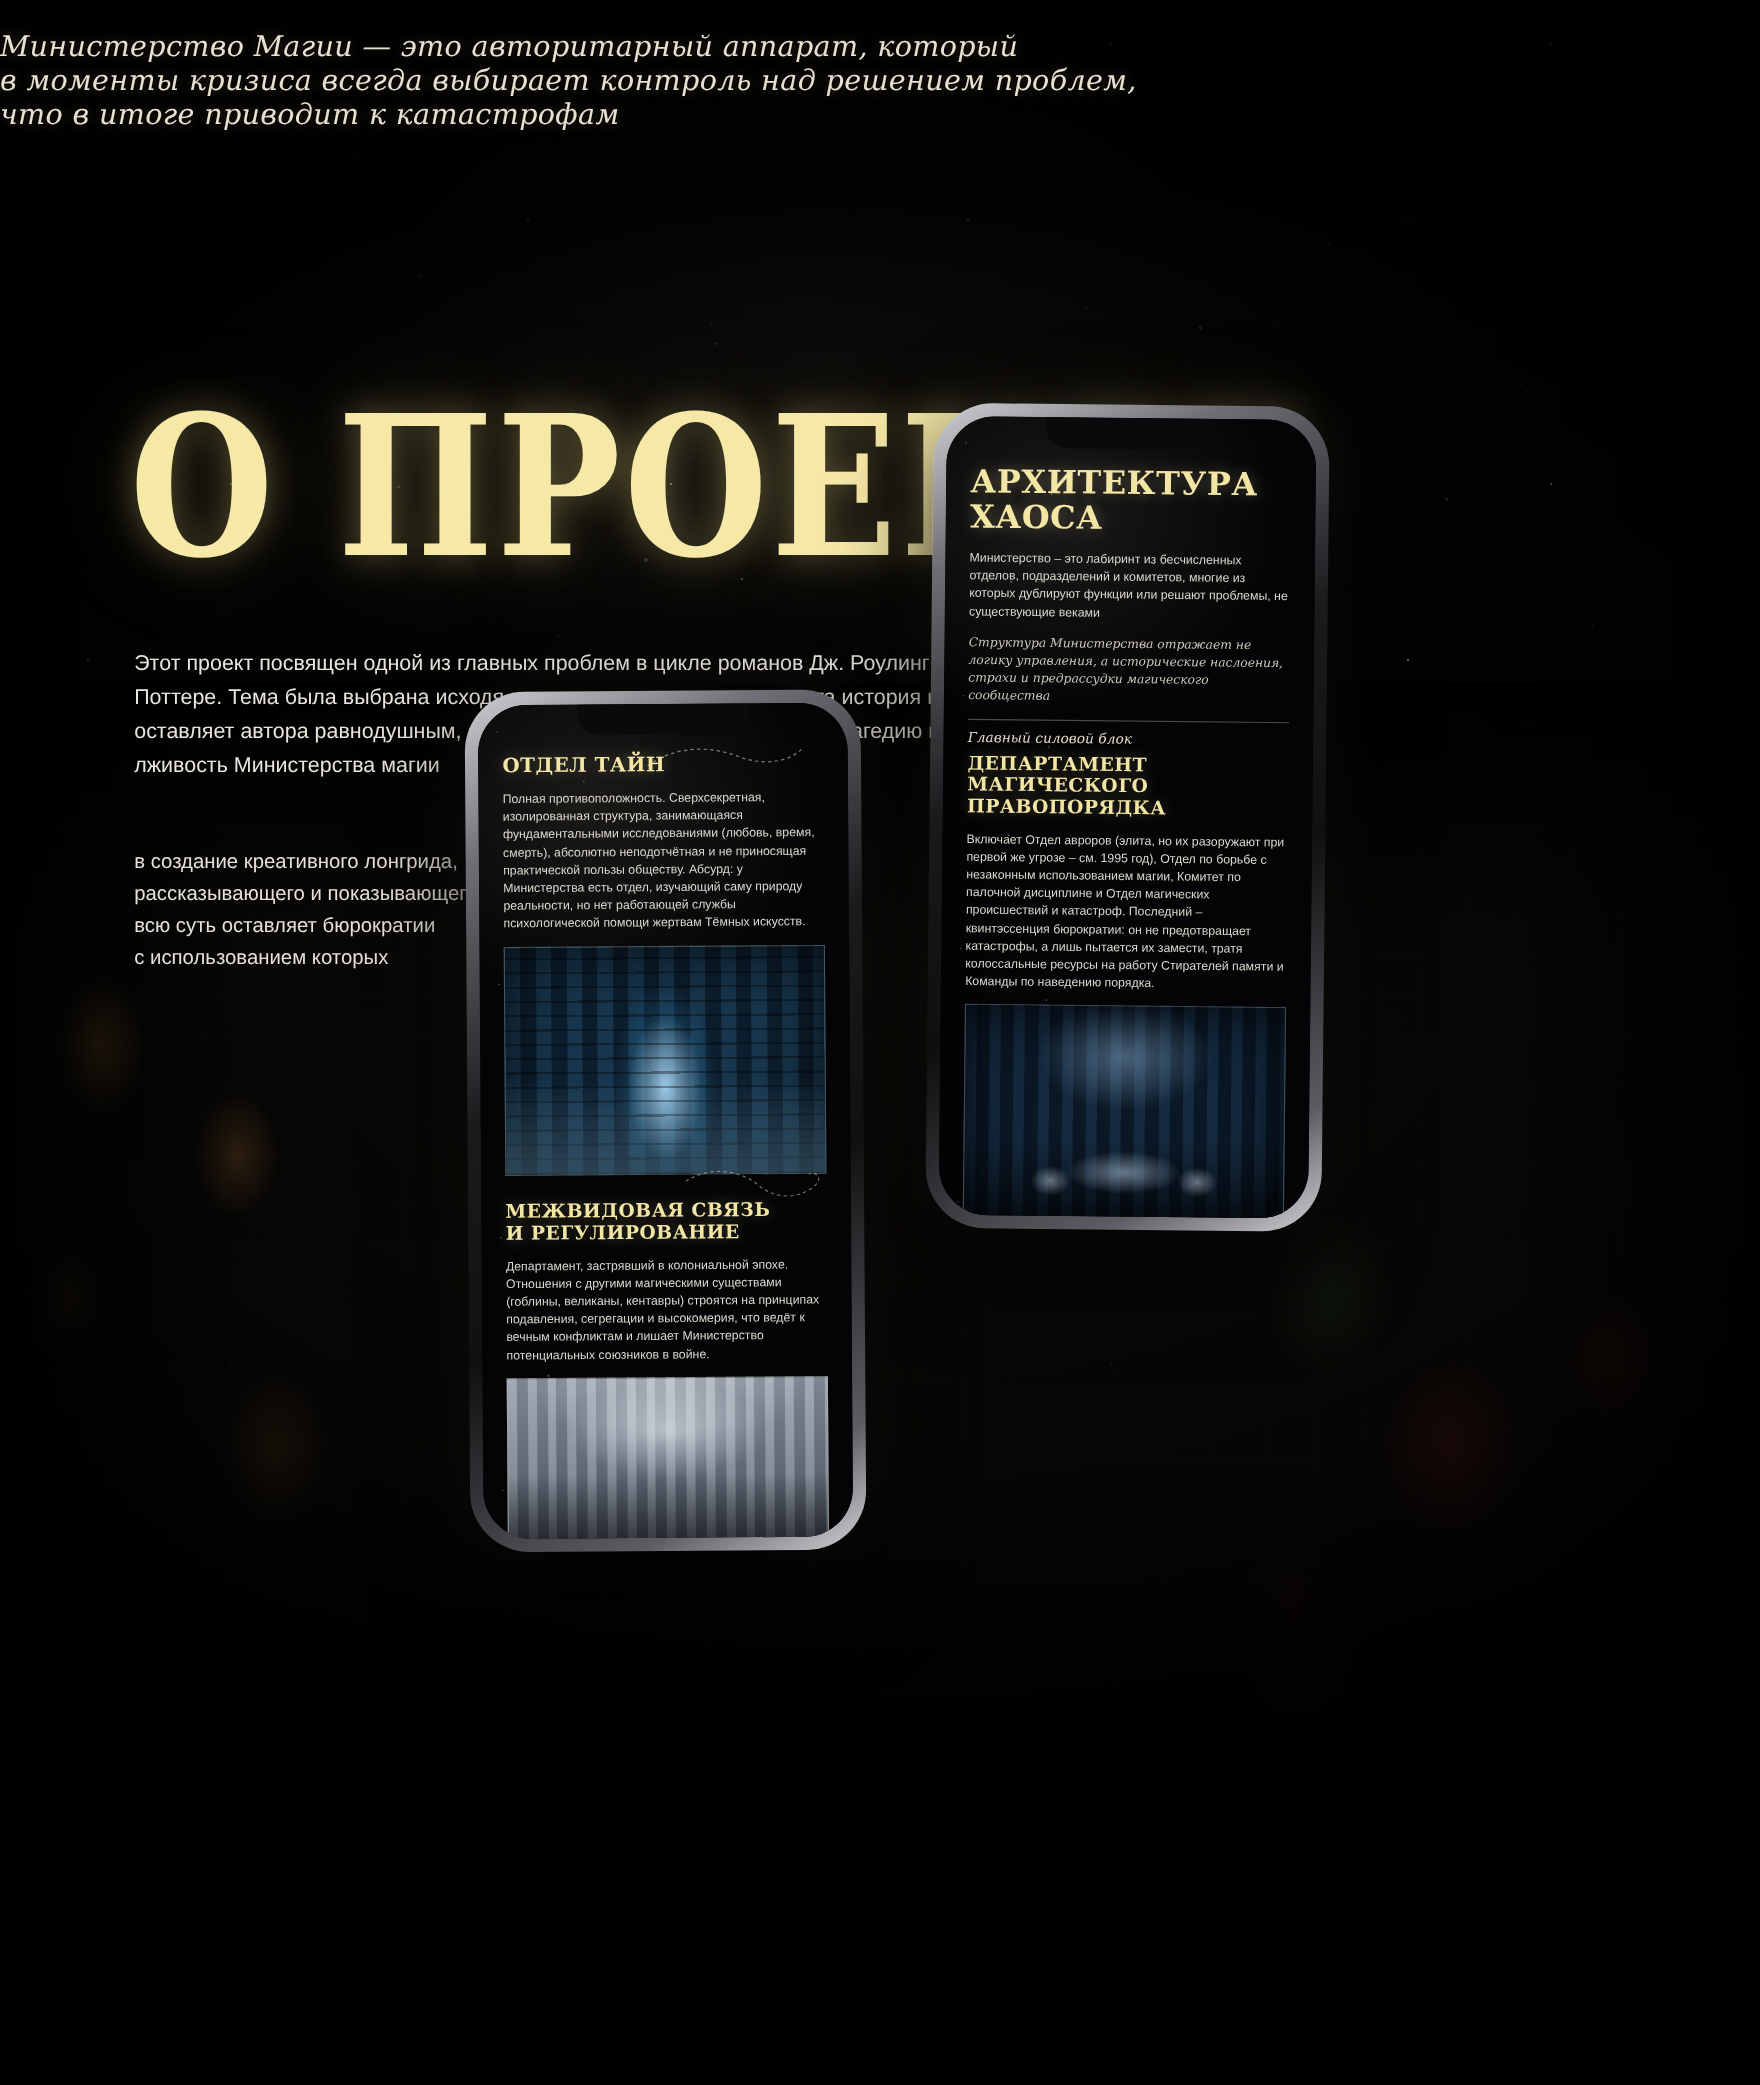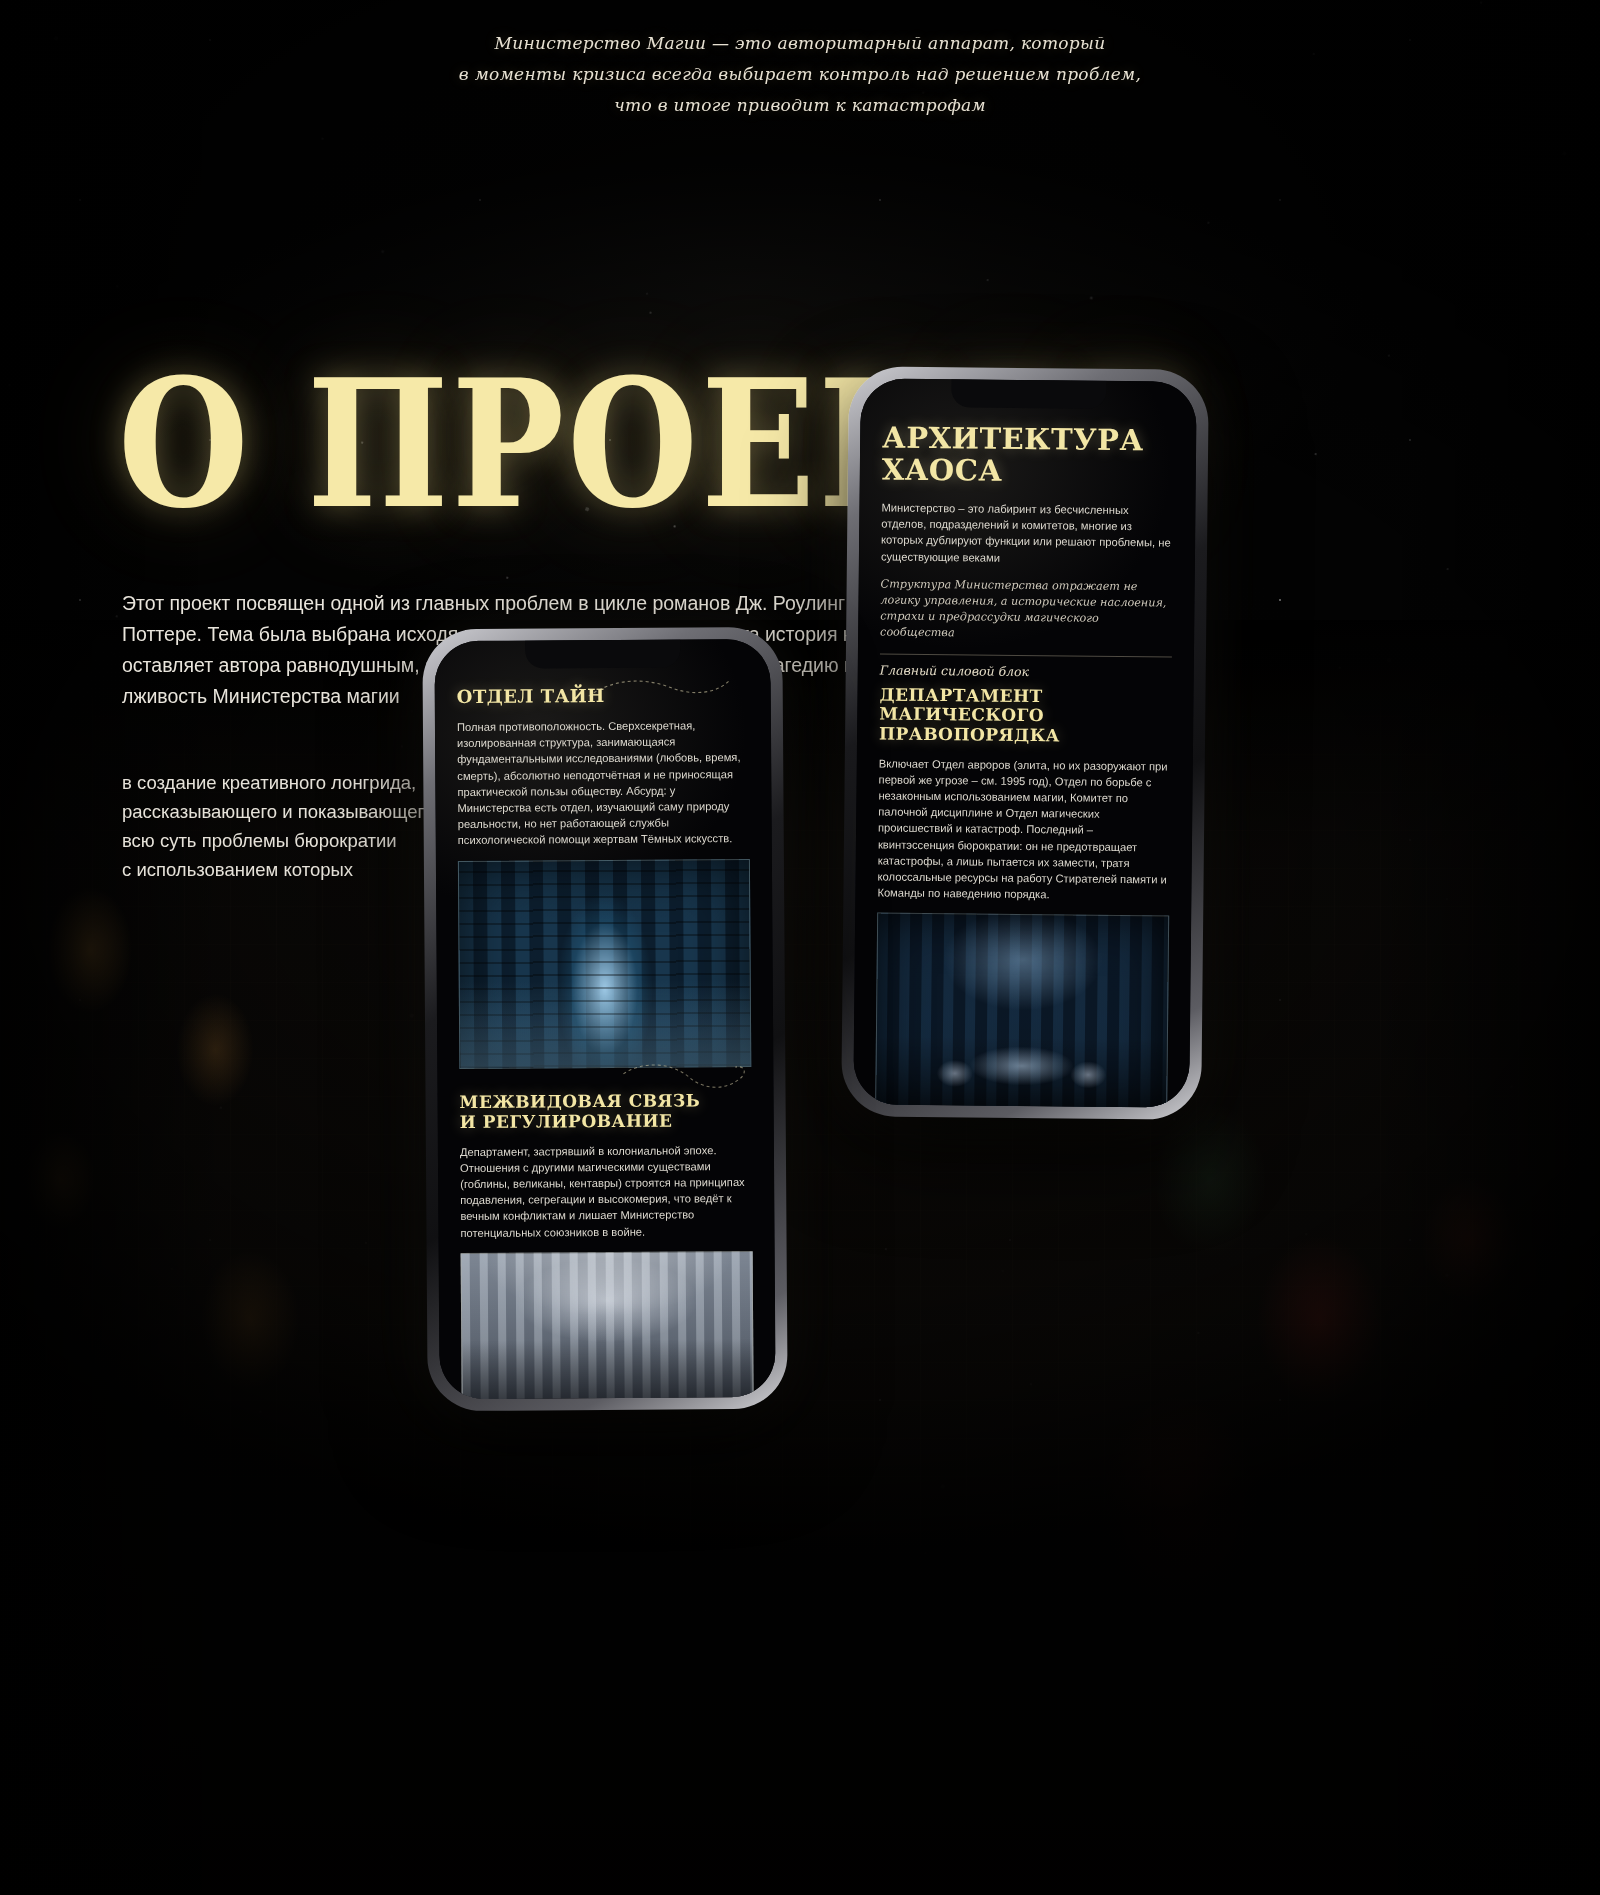--- a/index.html
+++ b/index.html
@@ -99,24 +99,24 @@
       radial-gradient(ellipse 1100px 700px at 50% 45%, transparent 0%, rgba(0,0,0,0.55) 78%, rgba(0,0,0,0.9) 100%),
       linear-gradient(to right, rgba(0,0,0,0.85) 0%, transparent 14%, transparent 86%, rgba(0,0,0,0.85) 100%);
   }
 
   
   .top-quote {
     position: absolute;
     top: 28px;
     left: 0;
     width: 1600px;
-    text-align: center;
+    text-align: left;
     font-family: "DejaVu Serif", serif;
     font-style: italic;
-    font-size: 17px;
+    font-size: 26px;
     line-height: 31px;
     color: #e7e1d2;
     letter-spacing: 0.3px;
     text-shadow: 0 0 14px rgba(255,230,150,0.22);
   }
   .top-quote div { white-space: nowrap; }
 
   
   .headline {
     position: absolute;
@@ -352,21 +352,21 @@
     <div>что в итоге приводит к катастрофам</div>
   </div>
 
   <h1 class="headline">О ПРОЕКТЕ</h1>
 
   <p class="intro">Этот проект посвящен одной из главных проблем в цикле романов Дж. Роулинг о Гарри Поттере. Тема была выбрана исходя из того, что с самого детства эта история не оставляет автора равнодушным, а также из желания отобразить всю трагедию и лживость Министерства магии</p>
 
   <div class="task">
     <div>в создание креативного лонгрида,</div>
     <div>рассказывающего и показывающего</div>
-    <div>всю суть проблемы бюрократии</div>
+    <div>всю суть оставляет бюрократии</div>
     <div>с использованием которых</div>
   </div>
 
   <div class="phone" id="phone-right">
     <div class="phone-inner">
       <div class="notch"></div>
       <div class="screen">
         <div class="starsmini"></div>
 
         <div class="scr-title" style="font-size:29px; line-height:31px; margin-top:10px;">АРХИТЕКТУРА</div>

